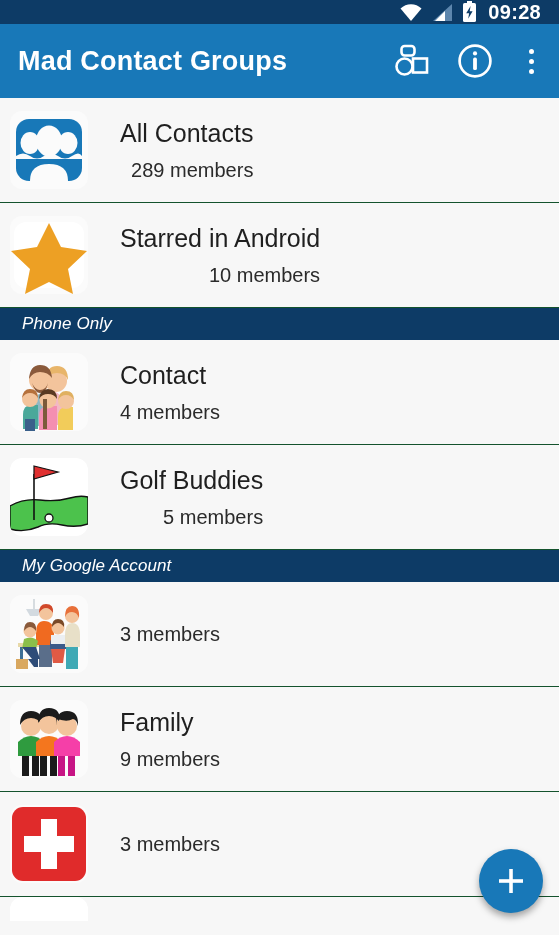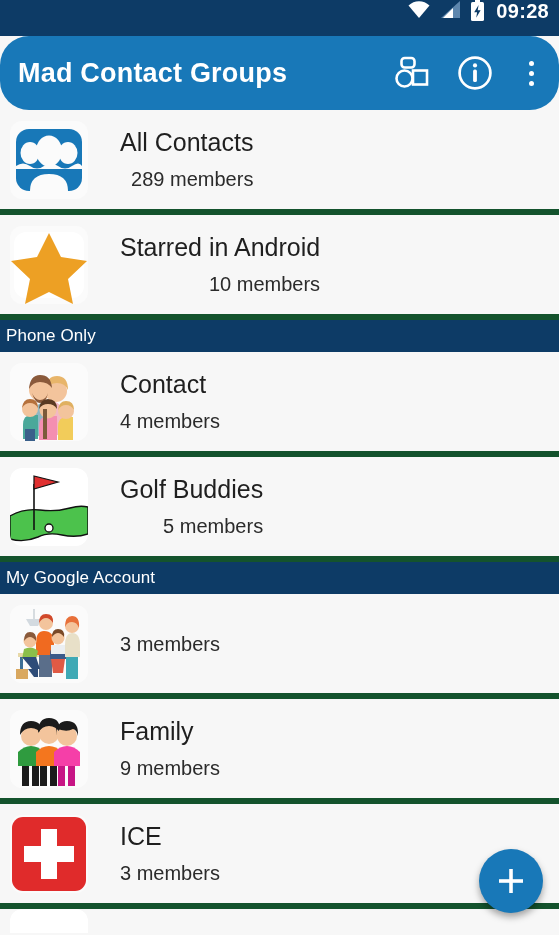--- a/index.html
+++ b/index.html
@@ -6,58 +6,58 @@
   html, body {
     width:559px; height:935px;
     font-family:"Liberation Sans", sans-serif;
     background:#f7f7f7;
     overflow:hidden;
   }
   #app { position:relative; width:559px; height:935px; background:#f7f7f7; }
 
   
   .statusbar {
-    height:36px; background:#0d3b66;
-    display:flex; align-items:flex-start; justify-content:flex-end;
-    padding-right:10px; gap:9px;
+    height:24px; background:#0d3b66;
+    display:flex; align-items:center; justify-content:flex-end;
+    padding-right:18px; gap:9px;
   }
   .sb-icon { display:block; }
   .sb-time {
     color:#ffffff; font-size:20px; font-weight:bold;
     letter-spacing:.3px; margin-left:2px;
   }
 
   
   .appbar {
     height:74px; background:#1878b8;
-    display:flex; align-items:center; padding:0 16px 0 18px;border-radius:29px;
+    display:flex; align-items:center; padding:0 16px 0 18px;
   }
   .appbar-title {
     color:#ffffff; font-size:27px; font-weight:bold;
     letter-spacing:.2px; flex:1; white-space:nowrap;
   }
   .appbar-actions { display:flex; align-items:center; gap:24px; }
   .action-btn {
     width:40px; height:40px; display:flex;
     align-items:center; justify-content:center; cursor:pointer;
   }
   .overflow-dots { width:24px; height:34px; display:flex; flex-direction:column;
     align-items:center; justify-content:center; gap:5px; cursor:pointer; }
   .overflow-dots i { width:5px; height:5px; border-radius:50%; background:#fff; display:block; }
 
   
   .list { position:relative; }
   .section-header {
     height:32px; background:#0d3b66; color:#ffffff;
     font-size:17px; display:flex; align-items:center;
-    padding-left:6px; letter-spacing:.1px;
+    padding-left:22px; letter-spacing:.1px;font-style:italic;
   }
   .row {
     height:105px; background:#f7f7f7; display:flex; align-items:center;
-    padding-left:10px; border-bottom:6px solid #14532d; cursor:pointer;
+    padding-left:10px; border-bottom:1px solid #14532d; cursor:pointer;
     position:relative;
   }
   .row.partial { height:24px; border-bottom:none; align-items:flex-start; overflow:hidden; }
   .thumb {
     width:78px; height:78px; flex:0 0 78px;
     border-radius:12px; overflow:hidden; background:#fbfbfb;
     display:flex; align-items:center; justify-content:center;
   }
   .row.partial .thumb { border-radius:12px 12px 0 0; height:24px; align-items:flex-start;}
   .row-text { margin-left:32px; display:flex; flex-direction:column; justify-content:center; gap:14px; }
@@ -287,21 +287,20 @@
     </div>
 
     <div class="row">
       <div class="thumb">
         <svg width="78" height="78" viewBox="0 0 78 78">
           <rect x="2" y="2" width="74" height="74" rx="11" fill="#e02b2b"></rect>
           <path d="M31 14 L47 14 L47 31 L64 31 L64 47 L47 47 L47 64 L31 64 L31 47 L14 47 L14 31 L31 31 Z" fill="#ffffff"></path>
         </svg>
       </div>
       <div class="row-text">
-        <div class="row-title">ICE</div>
         <div class="row-sub">3 members</div>
       </div>
     </div>
 
     <div class="row partial">
       <div class="thumb">
         <svg width="78" height="78" viewBox="0 0 78 78">
           <rect x="0" y="0" width="78" height="78" rx="12" fill="#ffffff"></rect>
         </svg>
       </div>

